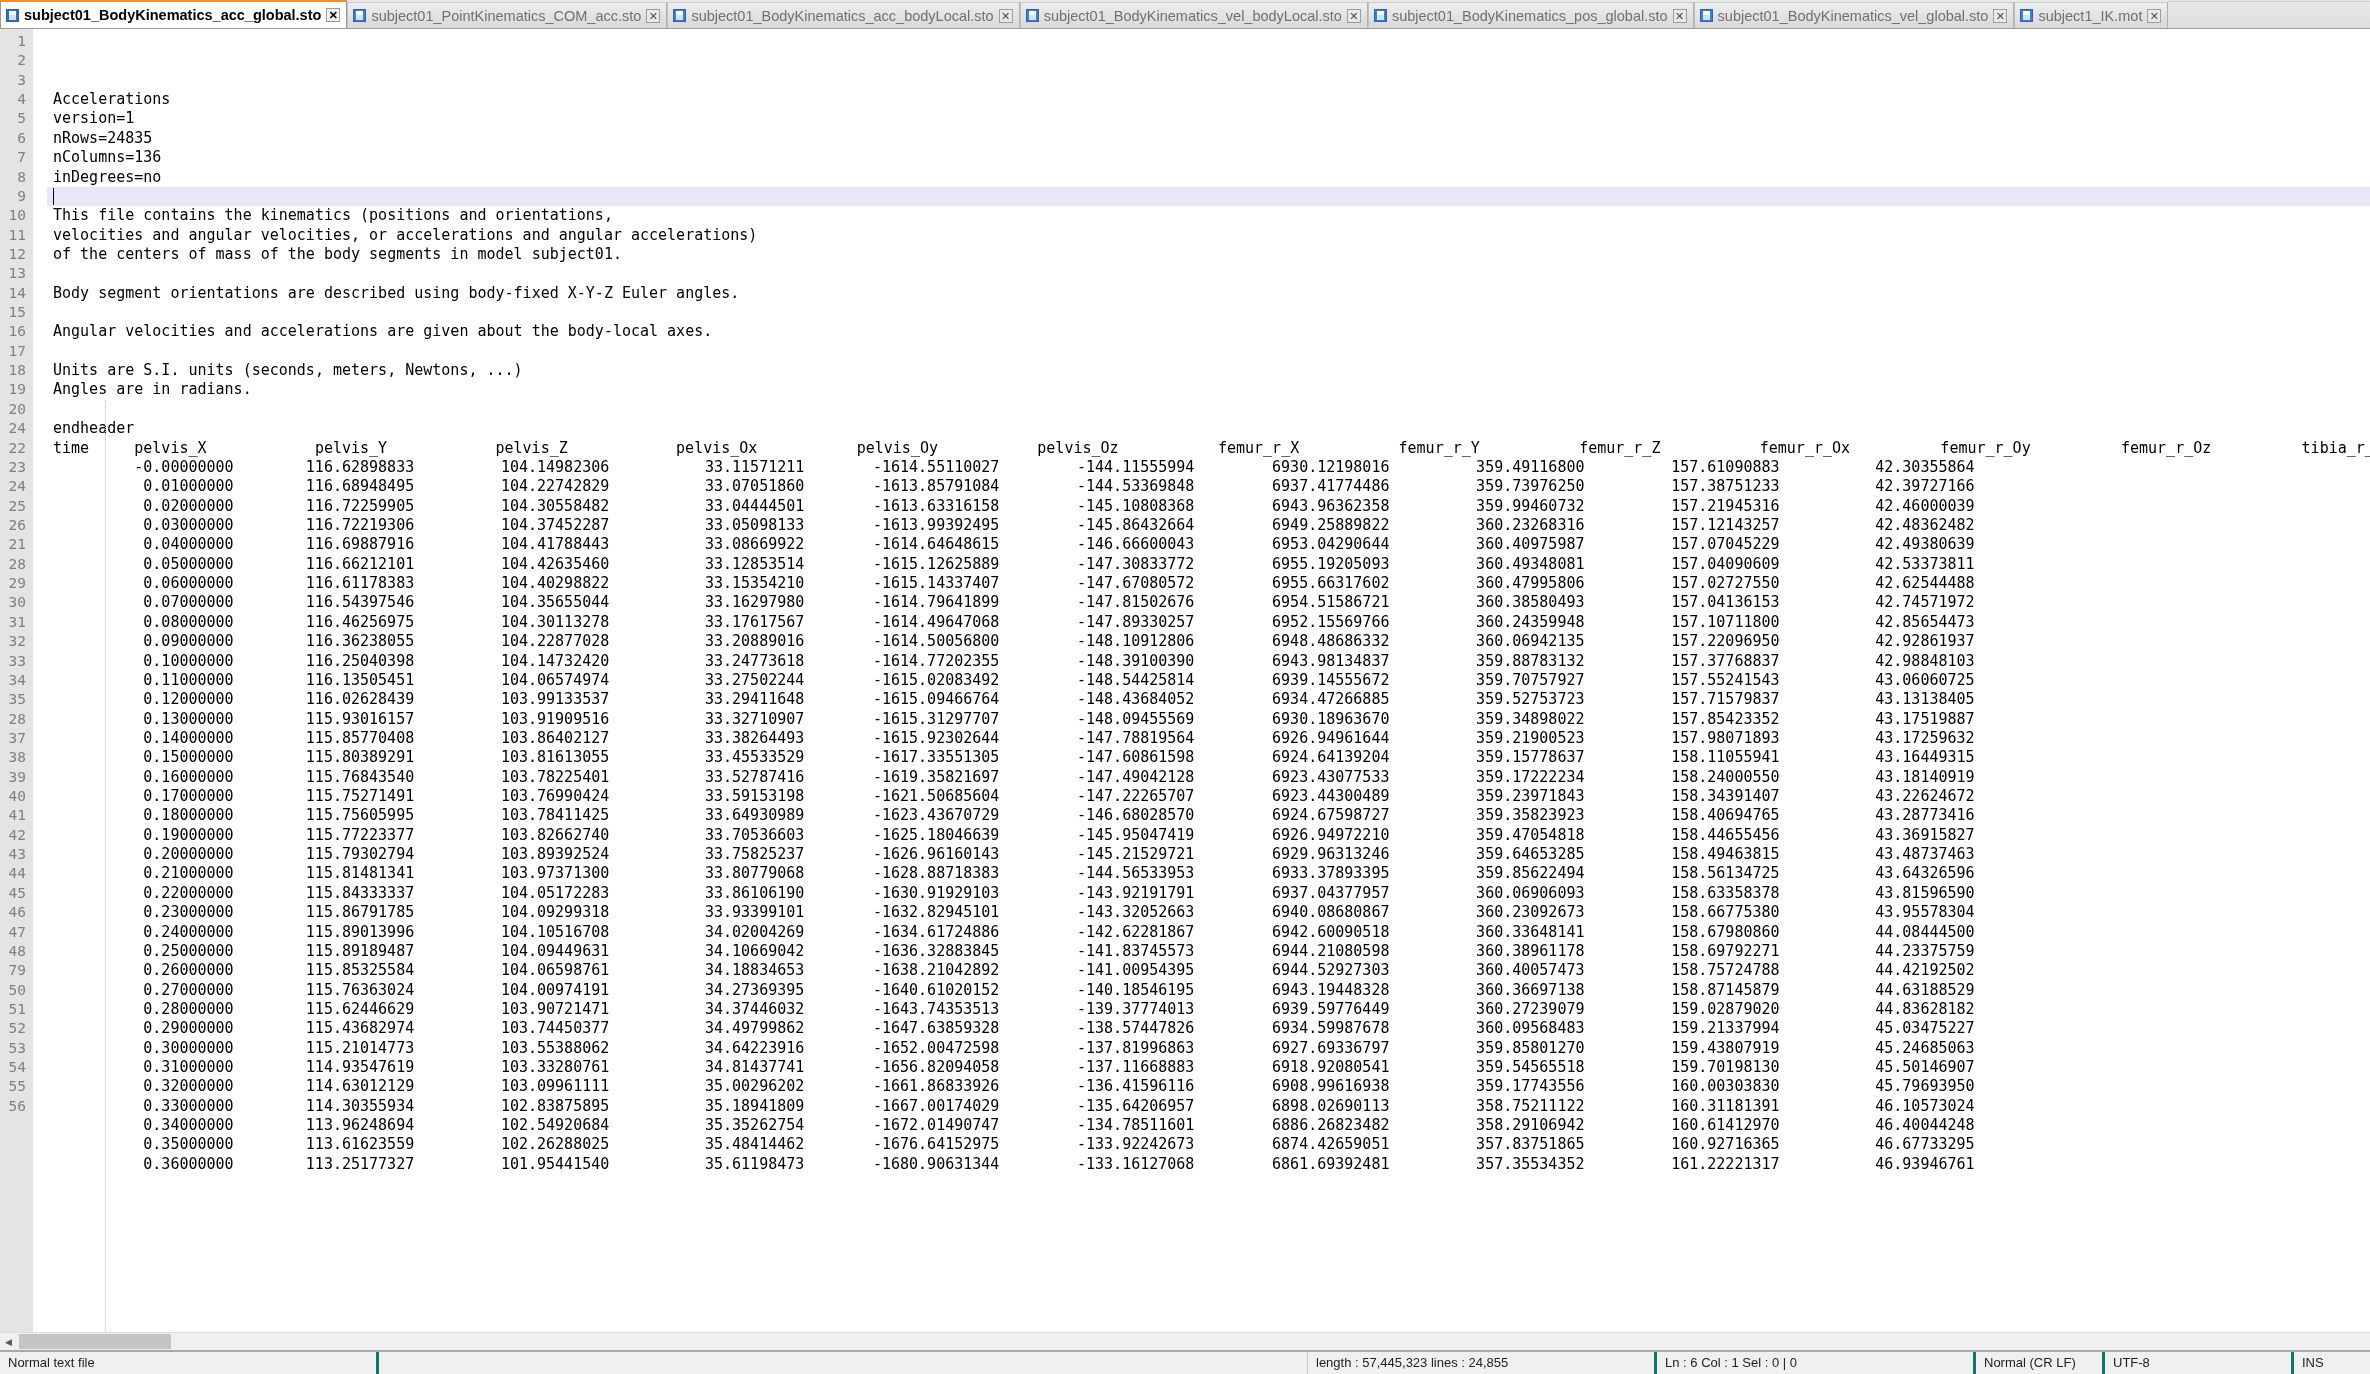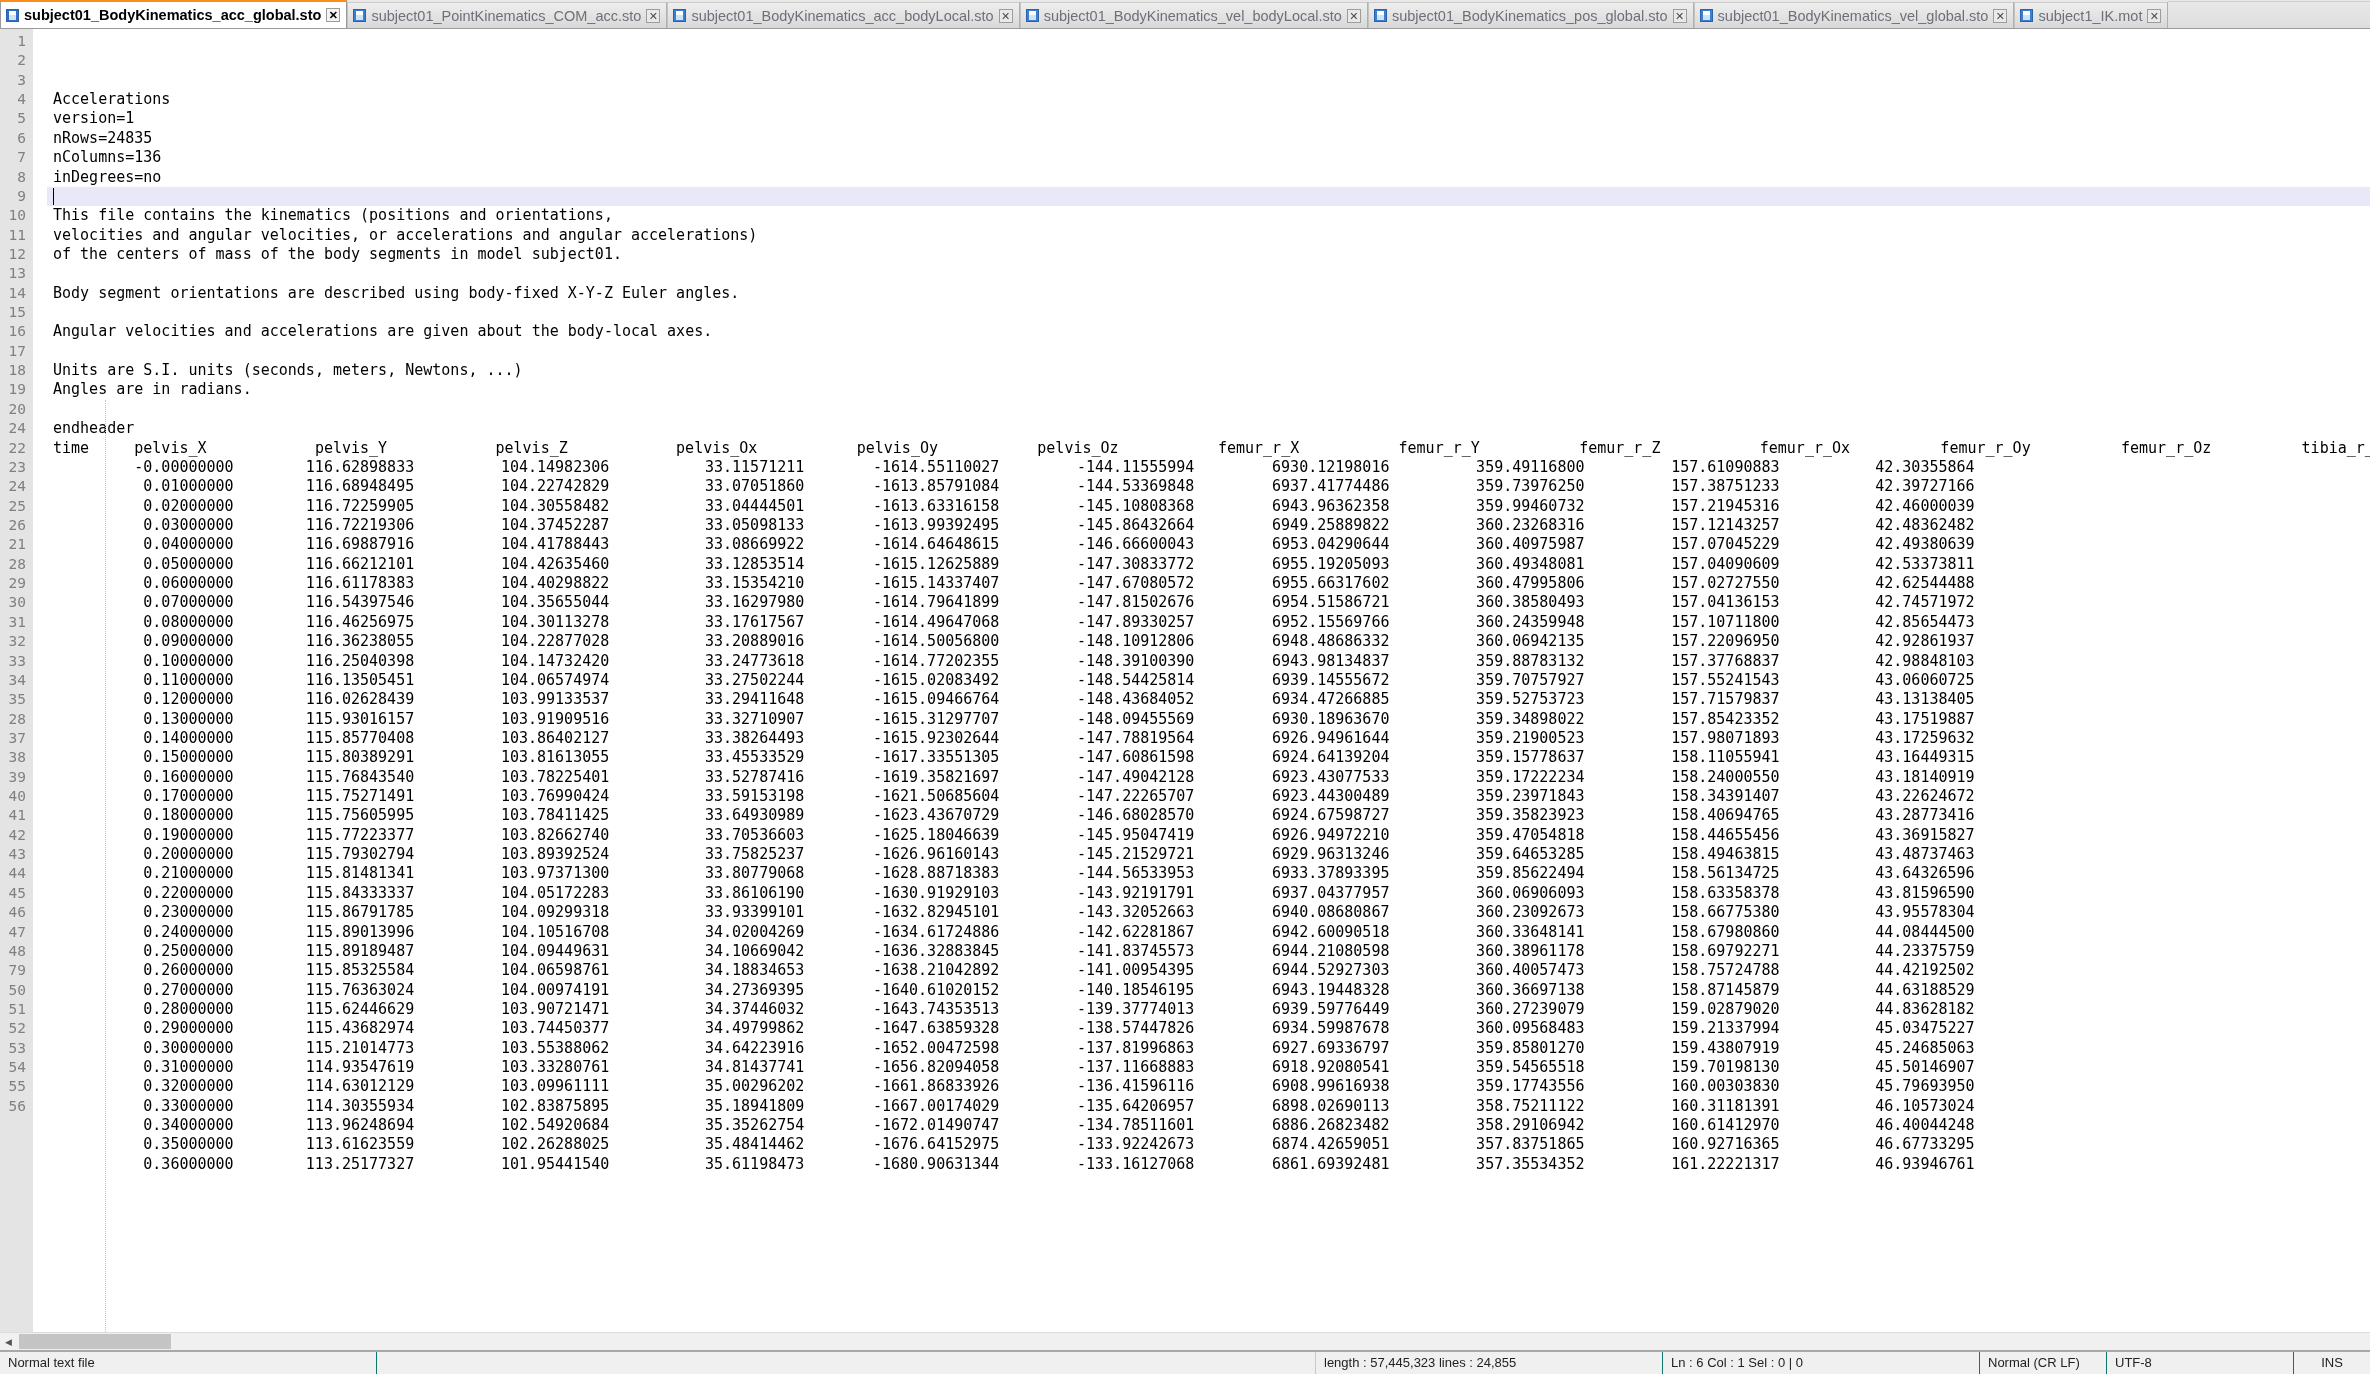--- a/index.html
+++ b/index.html
@@ -232,31 +232,31 @@
     align-items: center;
     font-family: "Liberation Sans", sans-serif;
     font-size: 13px;
     color: #222;
     overflow: hidden;
   }
   .statusbar .cell {
     height: 22px;
     line-height: 22px;
     padding: 0 8px;
-    border-right: 1px solid #0f766e;
+    border-right: 3px solid #0f766e;
     white-space: nowrap;
     overflow: hidden;
   }
   .statusbar .c-type   { flex: 0 0 360px; }
   .statusbar .c-spacer { flex: 1 1 auto; border-right: 1px solid #c8c8c8; }
   .statusbar .c-len    { flex: 0 0 330px; }
   .statusbar .c-pos    { flex: 0 0 300px; }
   .statusbar .c-eol    { flex: 0 0 110px; }
   .statusbar .c-enc    { flex: 0 0 170px; }
-  .statusbar .c-ins    { flex: 0 0 60px; border-right: none; text-align: center; }
+  .statusbar .c-ins    { flex: 0 0 60px; border-right: none; }
 </style>
 </head>
 <body>
 
 <div id="app">
 
   <div class="tabbar" id="tabbar">
       <div class="tab active">
         <span class="tab-icon"></span>
         <span>subject01_BodyKinematics_acc_global.sto</span>

